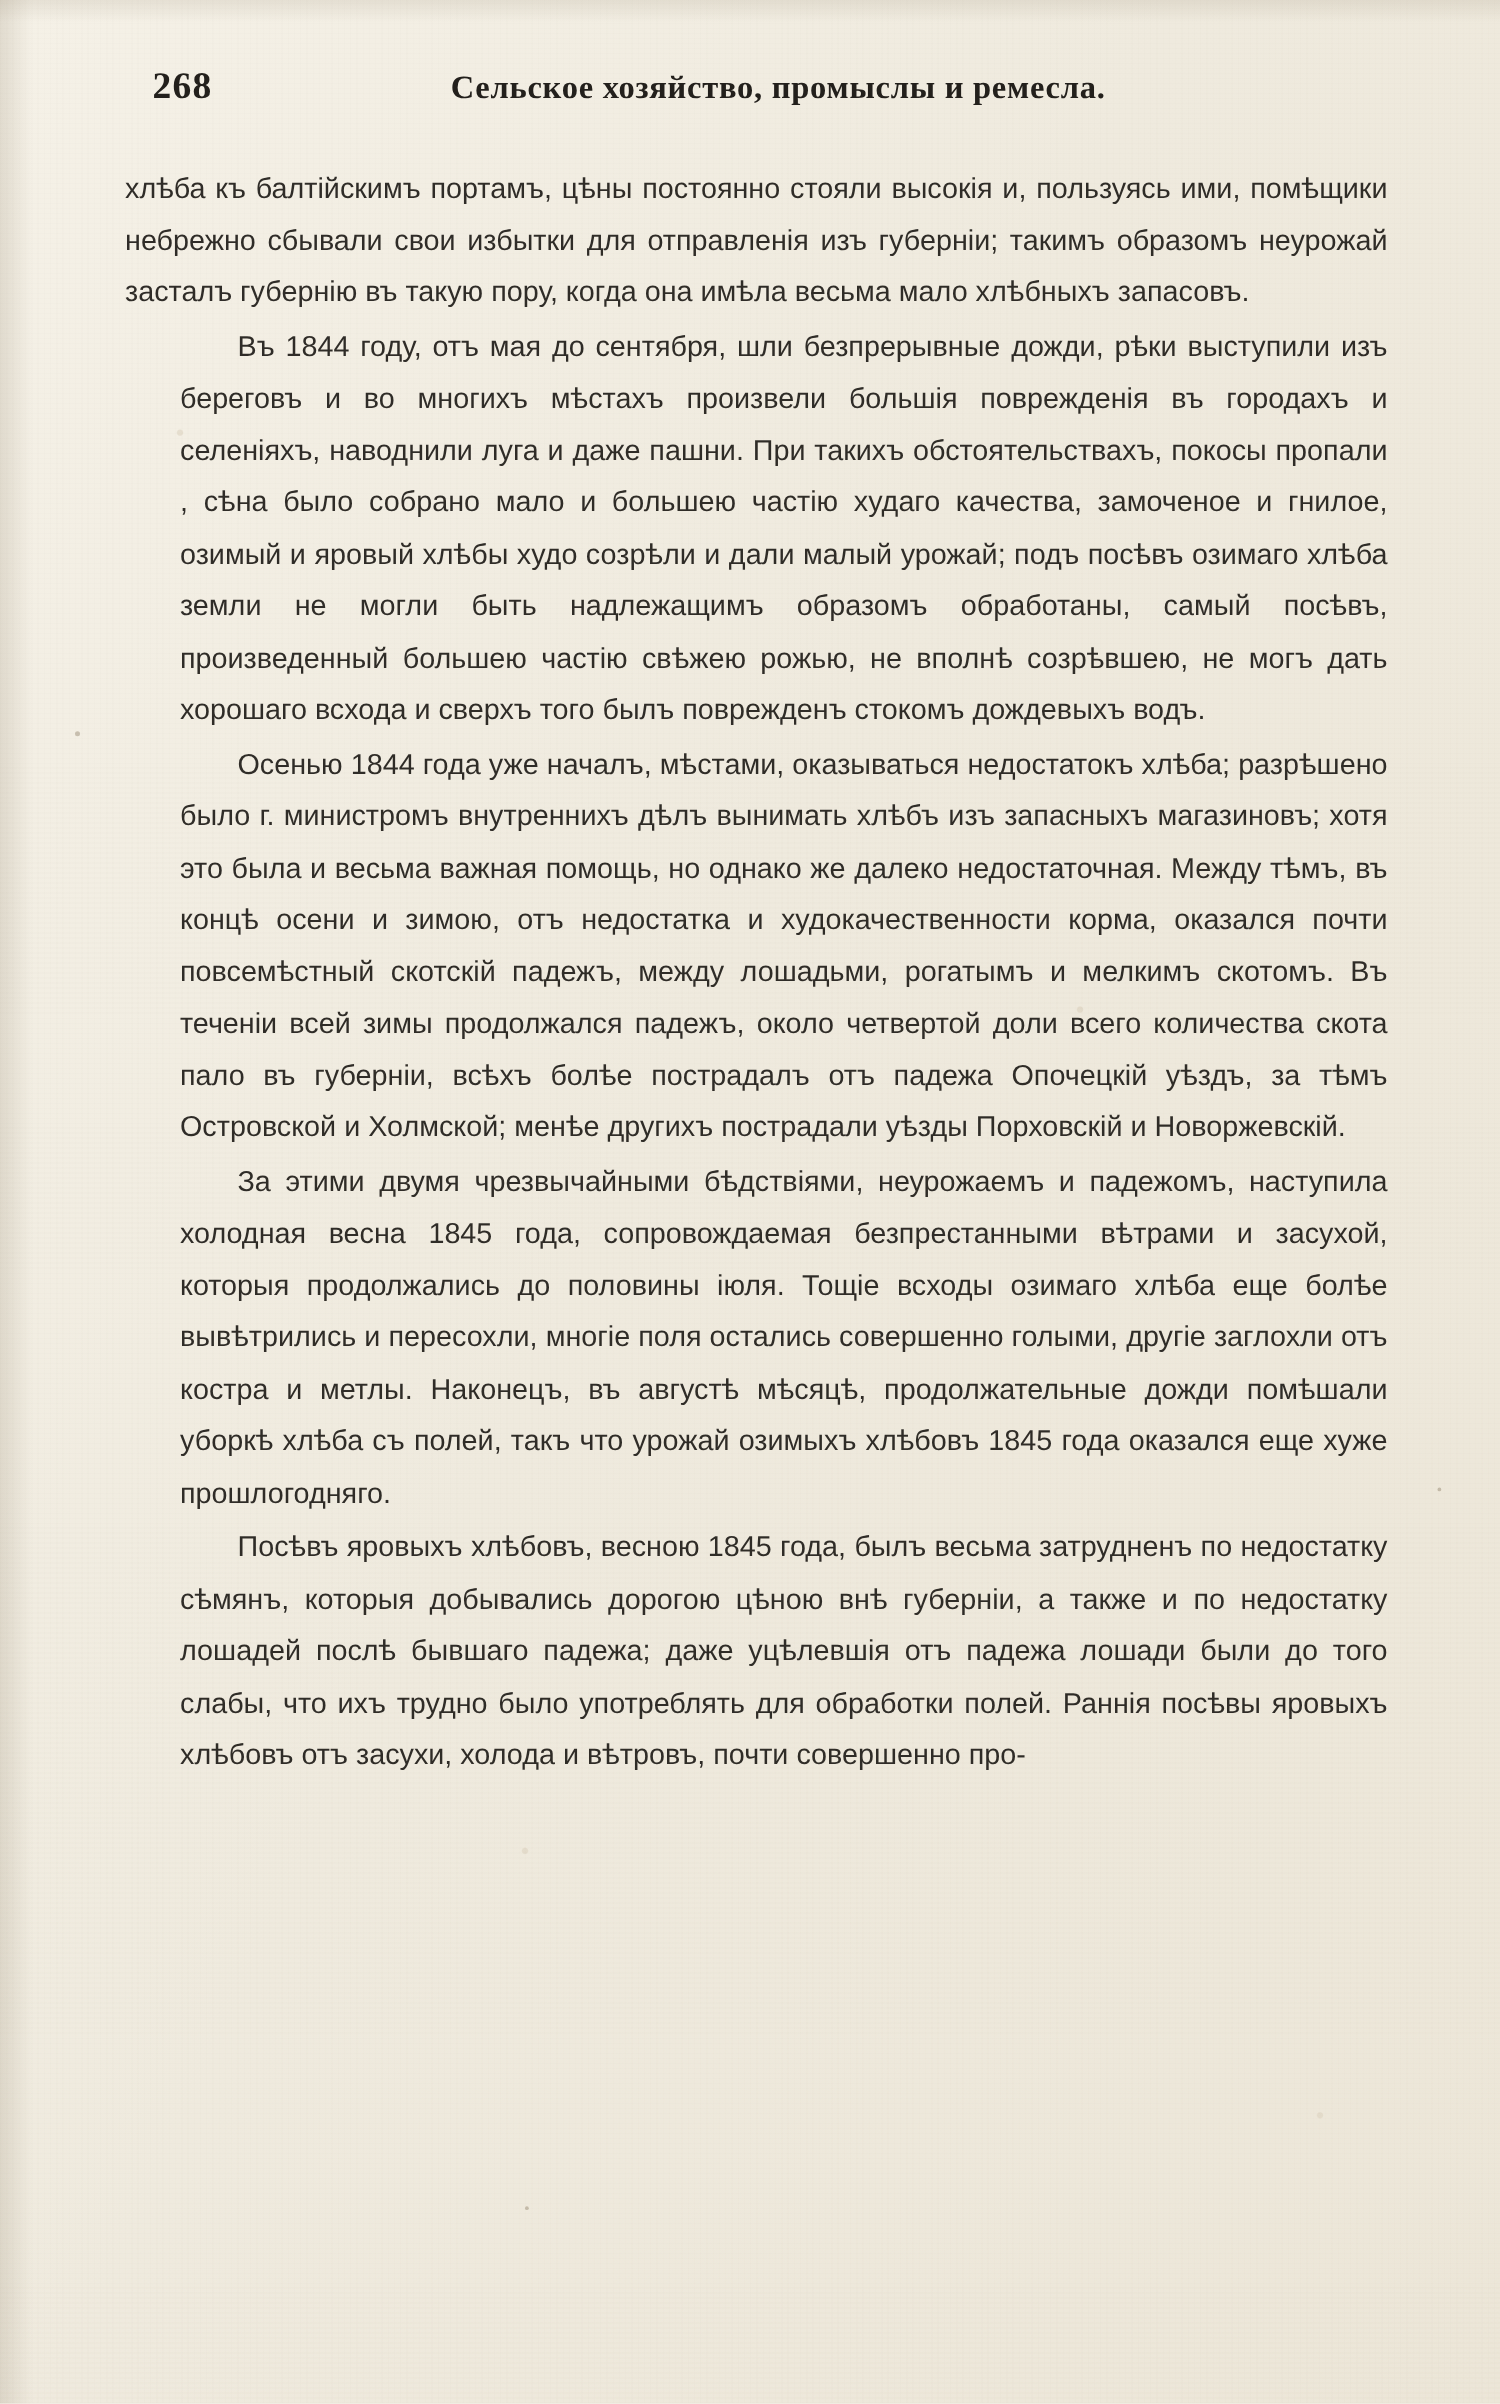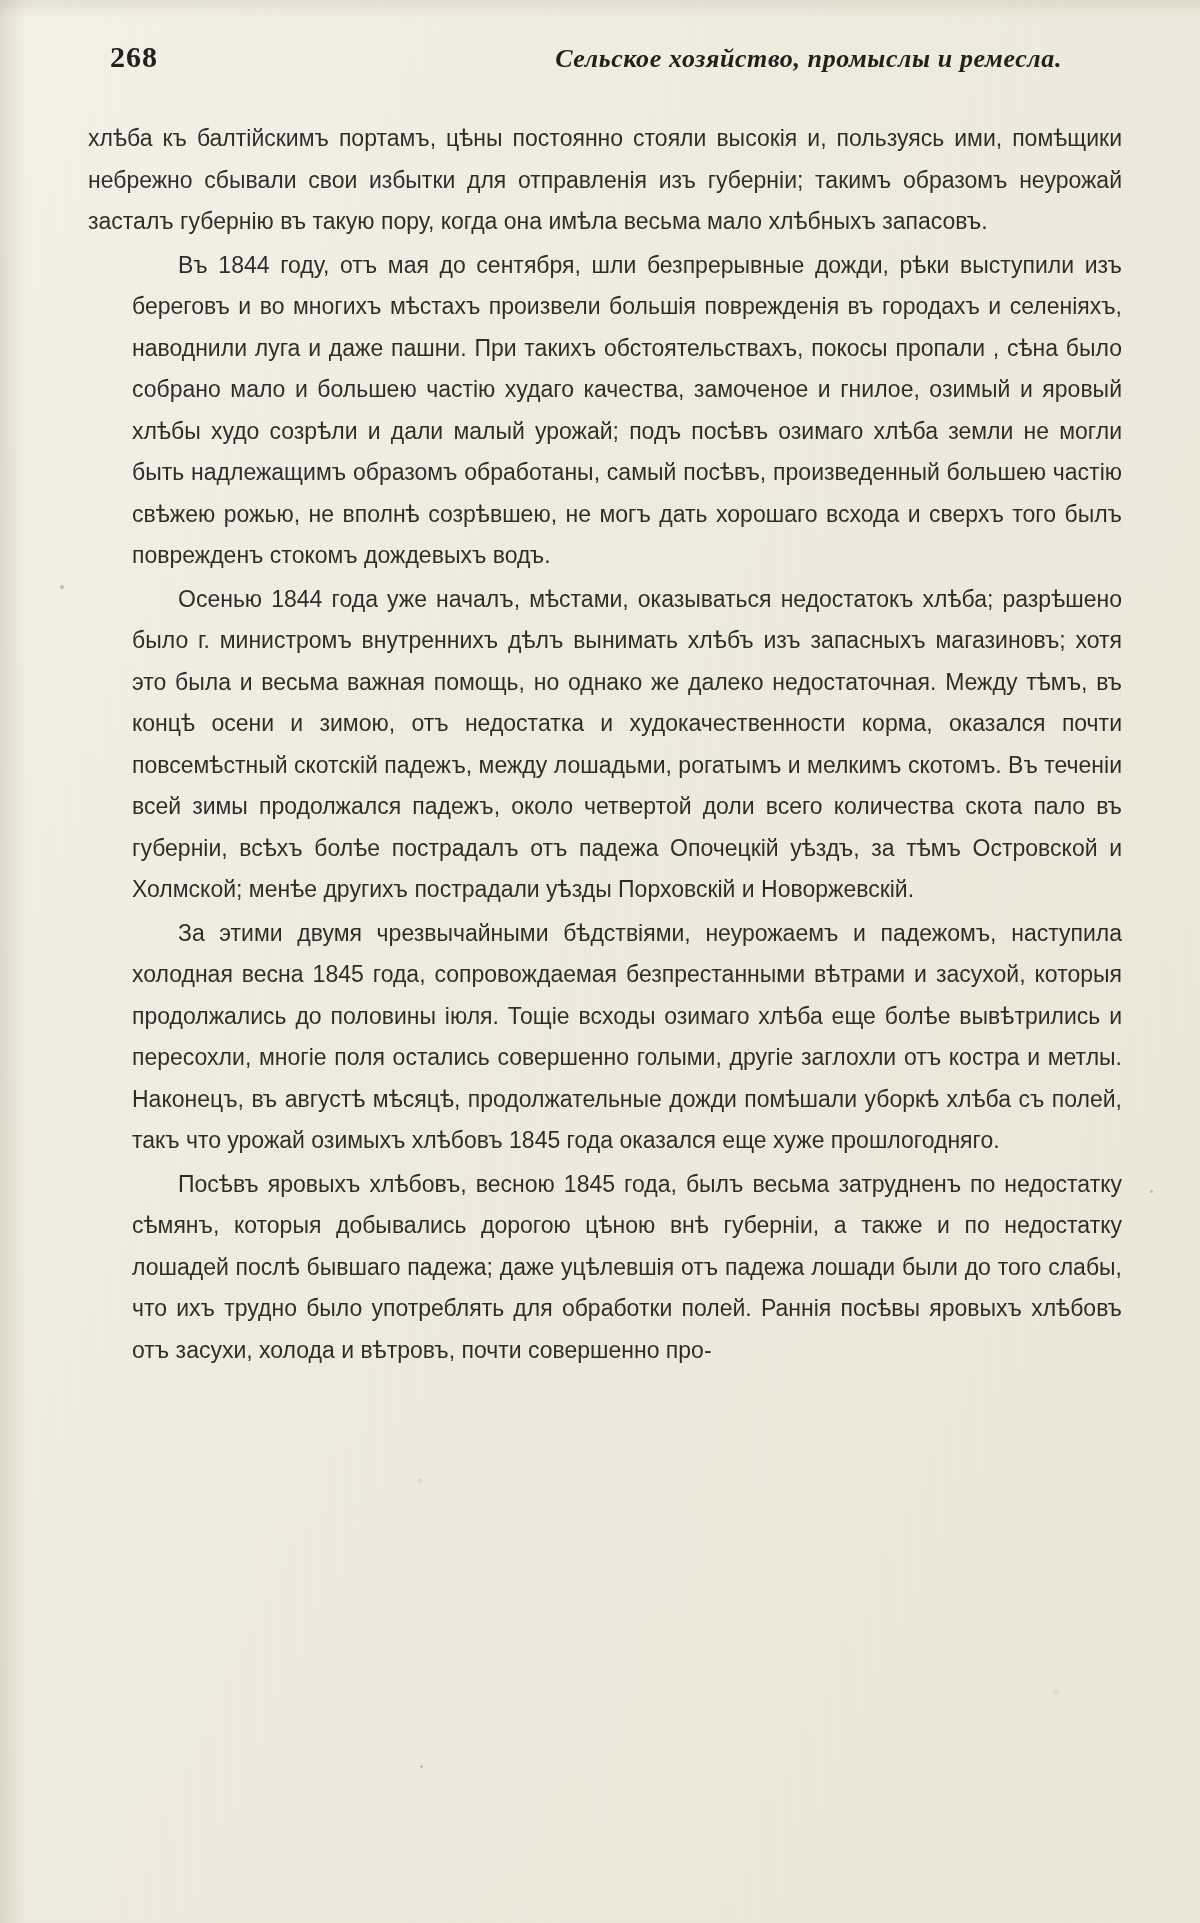--- a/index.html
+++ b/index.html
@@ -18,21 +18,21 @@
     width: 1200px;
     height: 1923px;
     background: #f1ece1;
     background-image:
       radial-gradient(circle at 12% 18%, rgba(205,192,168,0.35) 0 2px, rgba(0,0,0,0) 3px),
       radial-gradient(circle at 72% 42%, rgba(200,186,160,0.30) 0 2px, rgba(0,0,0,0) 3px),
       radial-gradient(circle at 35% 77%, rgba(198,184,158,0.28) 0 2px, rgba(0,0,0,0) 3px),
       radial-gradient(circle at 88% 88%, rgba(205,192,168,0.30) 0 2px, rgba(0,0,0,0) 3px),
       linear-gradient(115deg, #f5f1e7 0%, #efeade 45%, #ece6d8 100%);
     box-sizing: border-box;
-    padding: 0;
+    padding: 12px;
     overflow: hidden;
   }
   .paper-texture {
     position: absolute;
     inset: 0;
     pointer-events: none;
     opacity: 0.45;
     background-image:
       repeating-linear-gradient(0deg, rgba(160,145,120,0.05) 0px, rgba(160,145,120,0.05) 1px, rgba(0,0,0,0) 1px, rgba(0,0,0,0) 4px),
       repeating-linear-gradient(90deg, rgba(160,145,120,0.04) 0px, rgba(160,145,120,0.04) 1px, rgba(0,0,0,0) 1px, rgba(0,0,0,0) 5px);
@@ -53,23 +53,22 @@
     font-weight: 700;
     letter-spacing: 1px;
     color: #23201c;
     width: 95px;
     flex: 0 0 95px;
     padding-left: 22px;
     box-sizing: border-box;
   }
   .running-head {
     flex: 1;
-    text-align: right;
+    text-align: center;
     font-family: "Liberation Serif", serif;
-    font-style: italic;
     font-size: 26px;
     font-weight: 700;
     letter-spacing: 0.6px;
     color: #23201c;
     padding-right: 60px;
   }
   .body-text {
     font-family: Liberation Sans, sans-serif;
     font-size: 23px;
     line-height: 41.5px;

